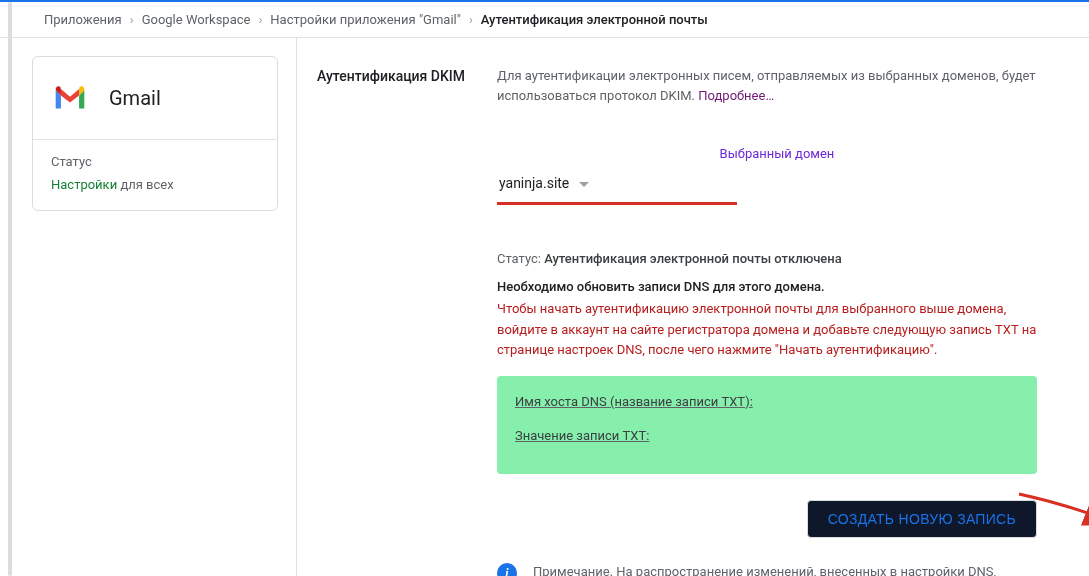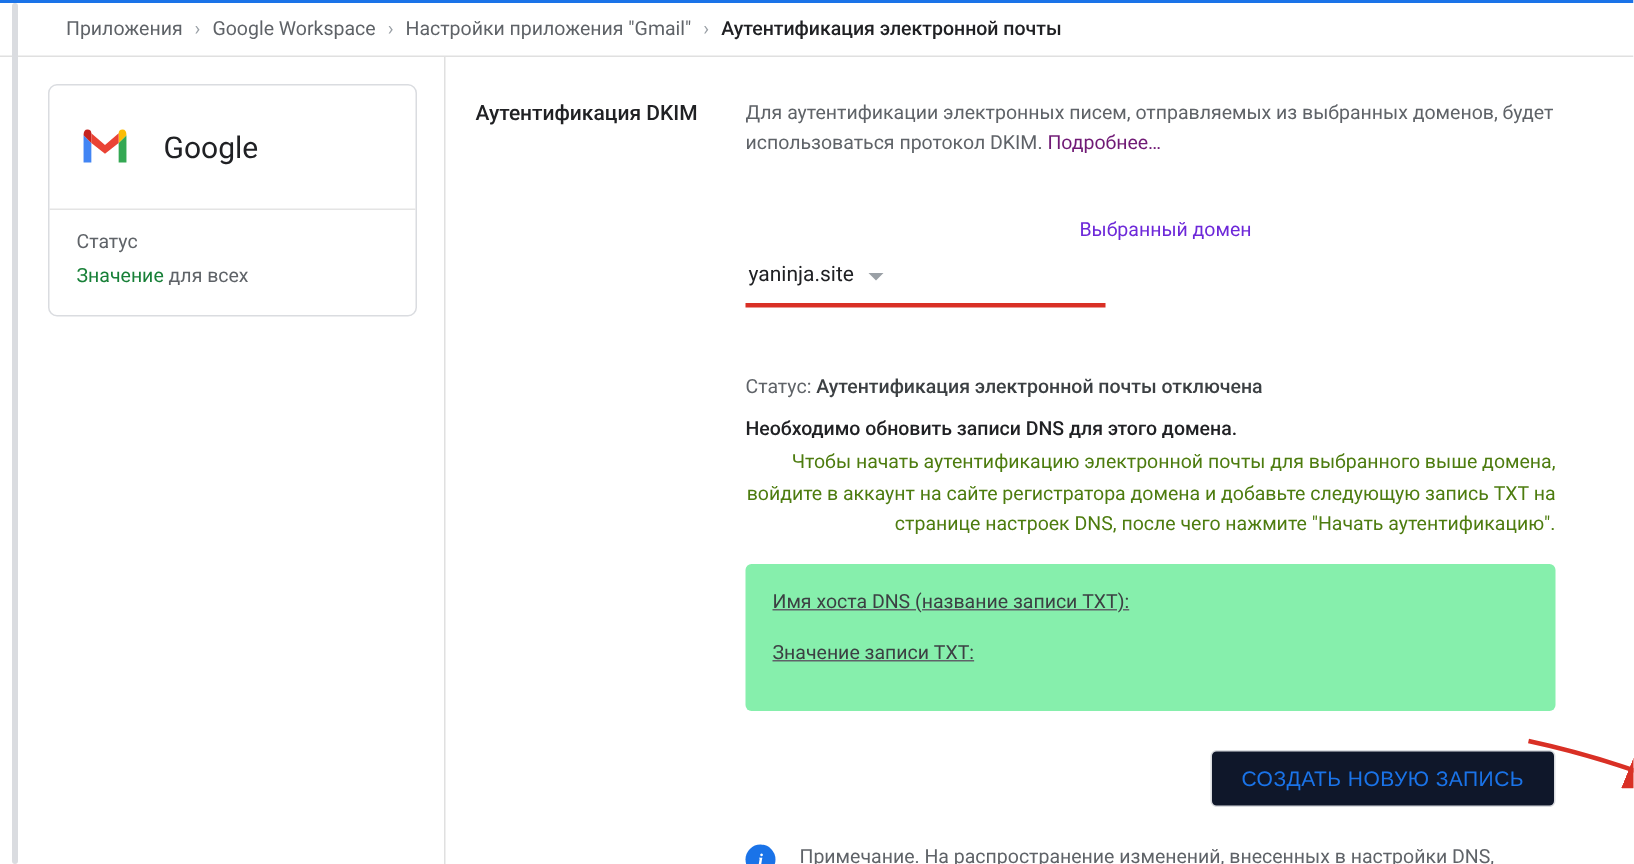--- a/index.html
+++ b/index.html
@@ -149,24 +149,23 @@
     }
     .status-block { margin-top: 44px; }
     .status-line { color: #5f6368; }
     .status-line .strong { color: #3c4043; font-weight: 500; }
     .update-title {
       color: #202124;
       font-weight: 500;
       margin-top: 8px;
     }
     .update-text {
-      color: #4d7c0f;
+      color: #b91c1c;
       margin-top: 2px;
       max-width: 540px;
-      text-align: right;
     }
     .dns-box {
       background: #86efac;
       border-radius: 4px;
       padding: 16px 18px;
       margin-top: 16px;
       max-width: 540px;
       text-decoration: underline;
     }
     .dns-row {
@@ -249,26 +248,26 @@
       <div class="app-head">
         <div class="gmail-logo">
           <svg viewBox="0 0 52 40" width="34" height="26">
             <path d="M4 8 L4 36 L12 36 L12 16 Z" fill="#4285F4"></path>
             <path d="M48 8 L48 36 L40 36 L40 16 Z" fill="#34A853"></path>
             <path d="M4 8 L12 16 L12 6 Q12 2 8 2 Q4 2 4 8 Z" fill="#C5221F"></path>
             <path d="M48 8 L40 16 L40 6 Q40 2 44 2 Q48 2 48 8 Z" fill="#FBBC04"></path>
             <path d="M12 6 L26 18 L40 6 L40 16 L26 27 L12 16 Z" fill="#EA4335"></path>
           </svg>
         </div>
-        <div class="app-title">Google</div>
+        <div class="app-title">Gmail</div>
       </div>
       <div class="app-status">
         <div class="status-label">Статус</div>
         <div class="status-value">
-          <span class="on">Значение</span>
+          <span class="on">Настройки</span>
           <span class="dim">для всех</span>
         </div>
       </div>
     </div>
   </div>
 
   <div class="divider-v"></div>
 
   <div class="main-col">
     <div class="section">

